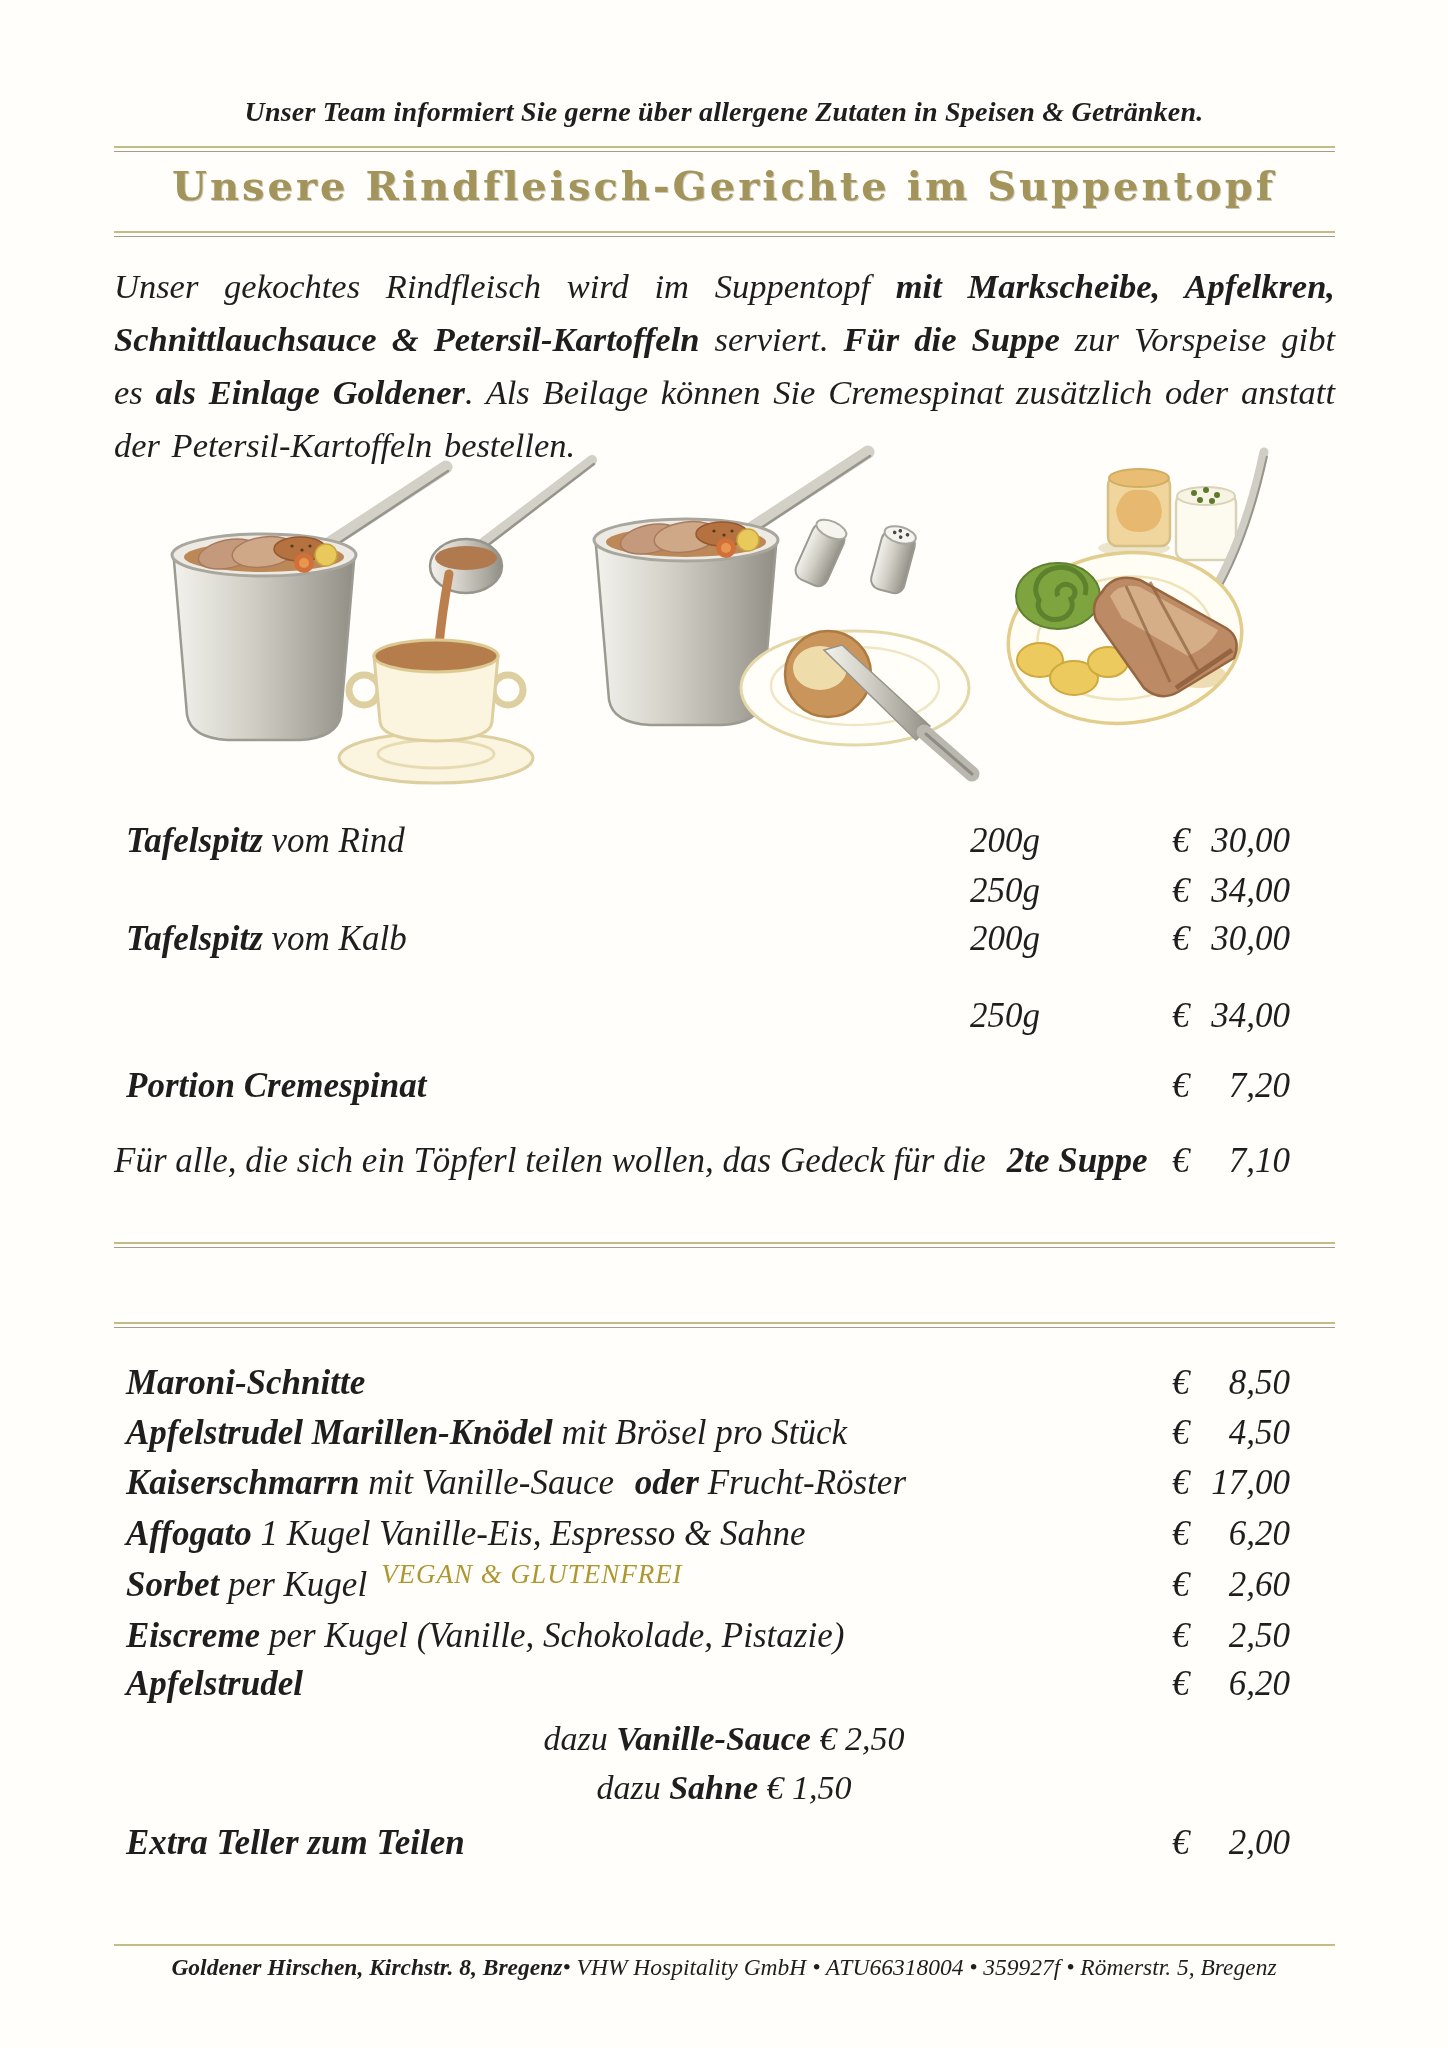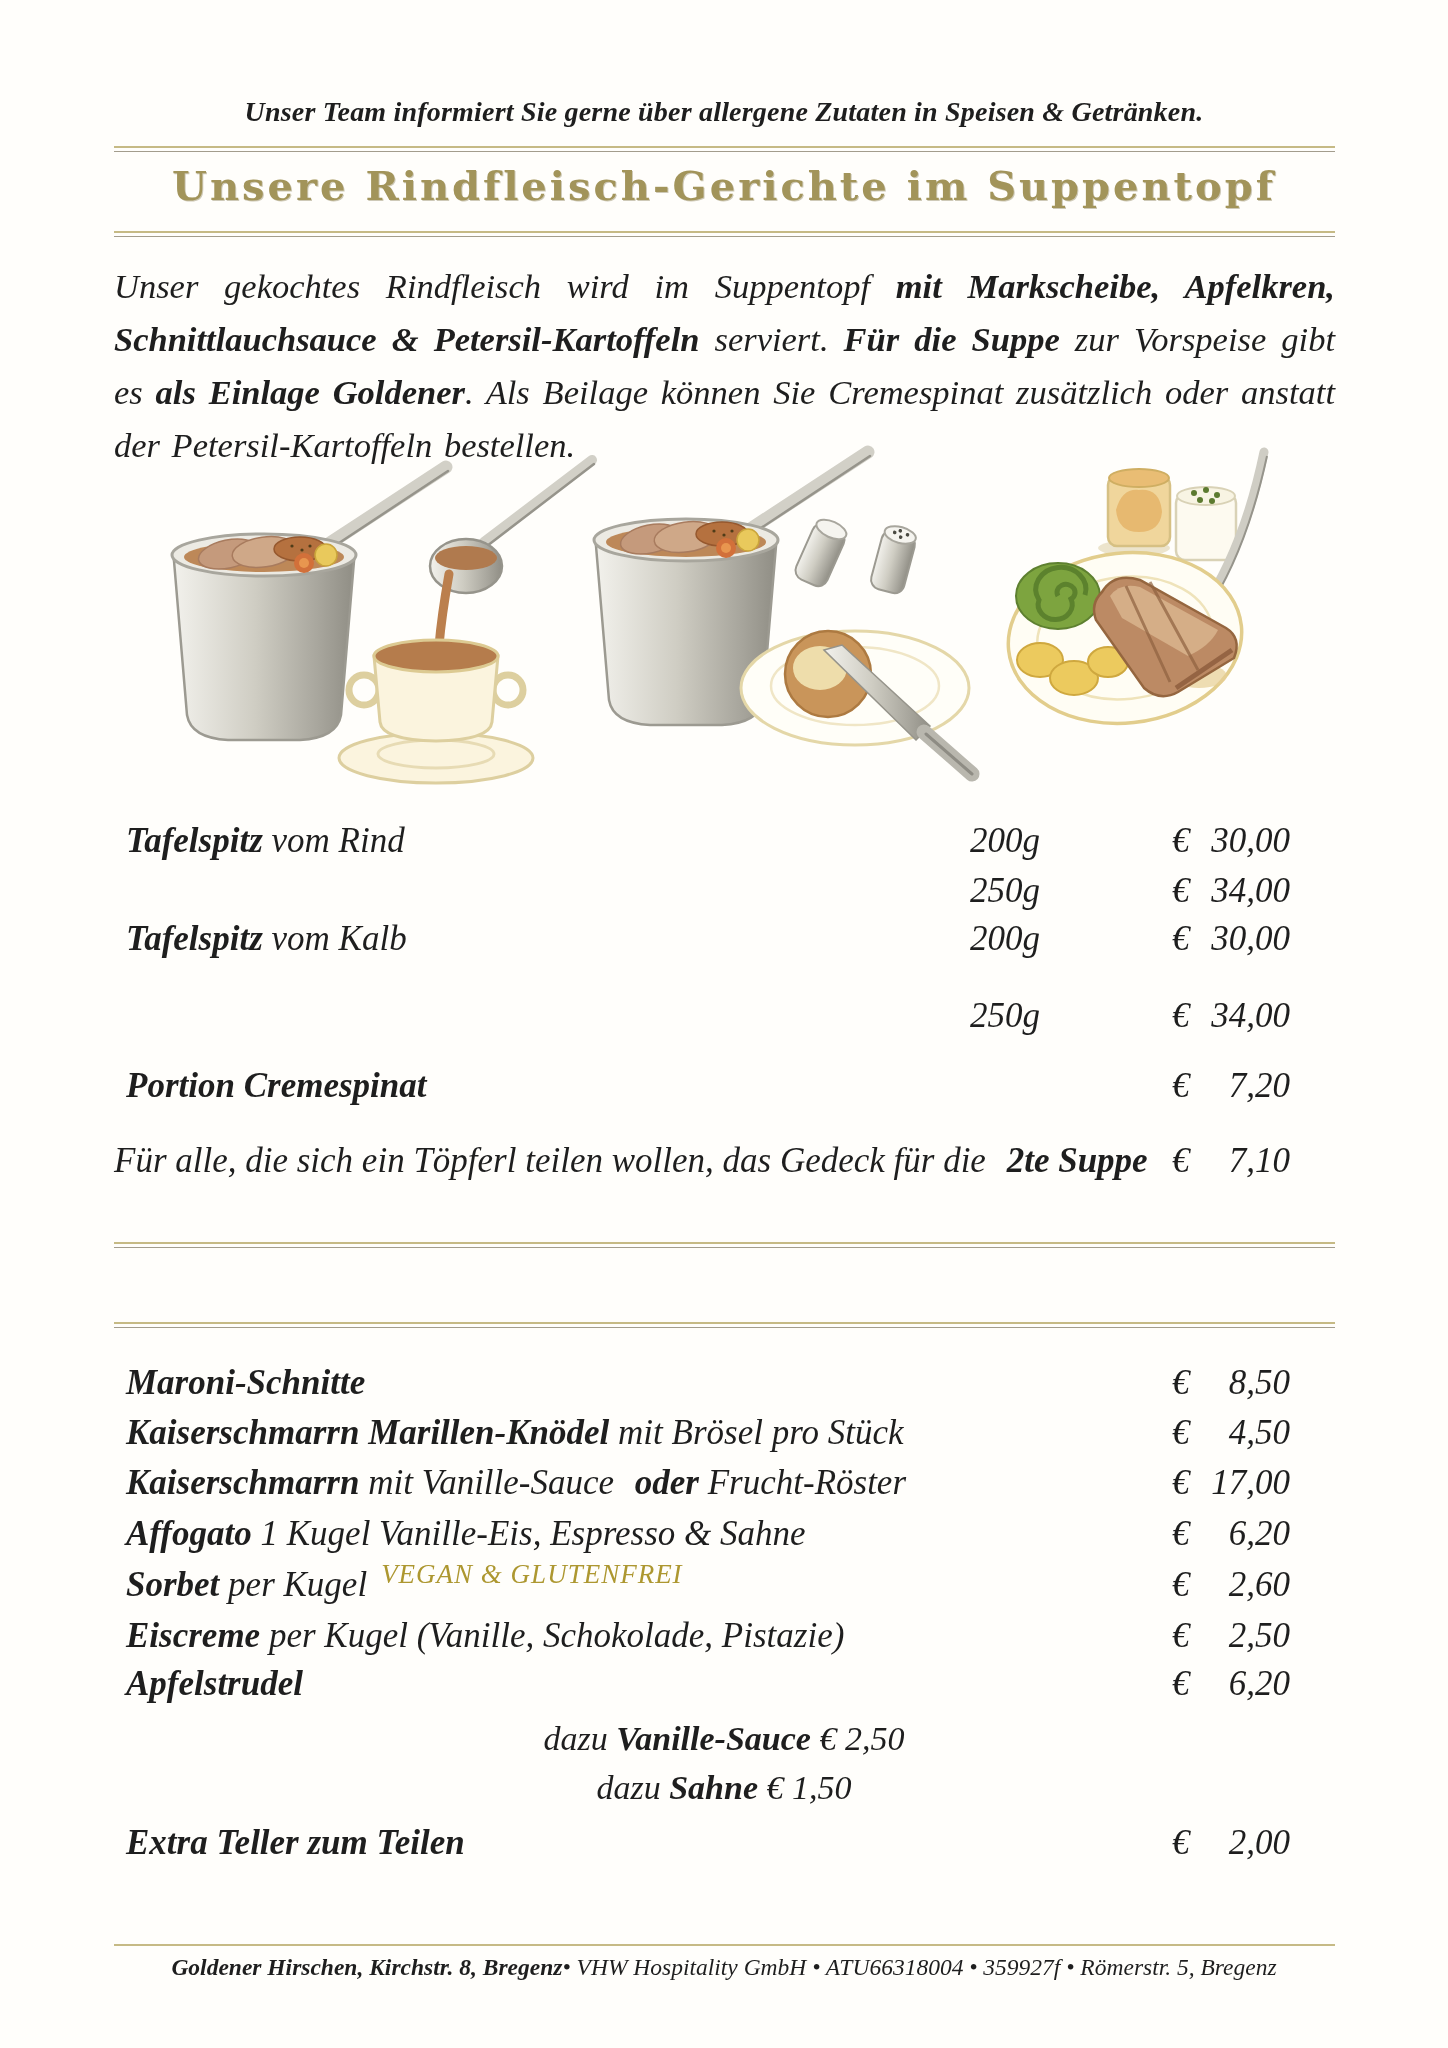--- a/index.html
+++ b/index.html
@@ -228,21 +228,21 @@
   <div class="rule" style="top:1322px"></div>
 
   <div class="mrow" style="top:1362px">
     <span><b>Maroni-Schnitte</b></span>
     <span class="pr">
         <span>€</span>
         <span>8,50</span>
       </span>
   </div>
   <div class="mrow" style="top:1412px">
-    <span><b>Kaiserschmarrn Marillen-Knödel</b><span> mit Brösel pro Stück</span></span>
+    <span><b>Apfelstrudel Marillen-Knödel</b><span> mit Brösel pro Stück</span></span>
     <span class="pr">
         <span>€</span>
         <span>4,50</span>
       </span>
   </div>
   <div class="mrow" style="top:1462px">
     <span><b>Kaiserschmarrn</b><span> mit Vanille-Sauce </span><b>oder</b><span> Frucht-Röster</span></span>
     <span class="pr">
         <span>€</span>
         <span>17,00</span>

